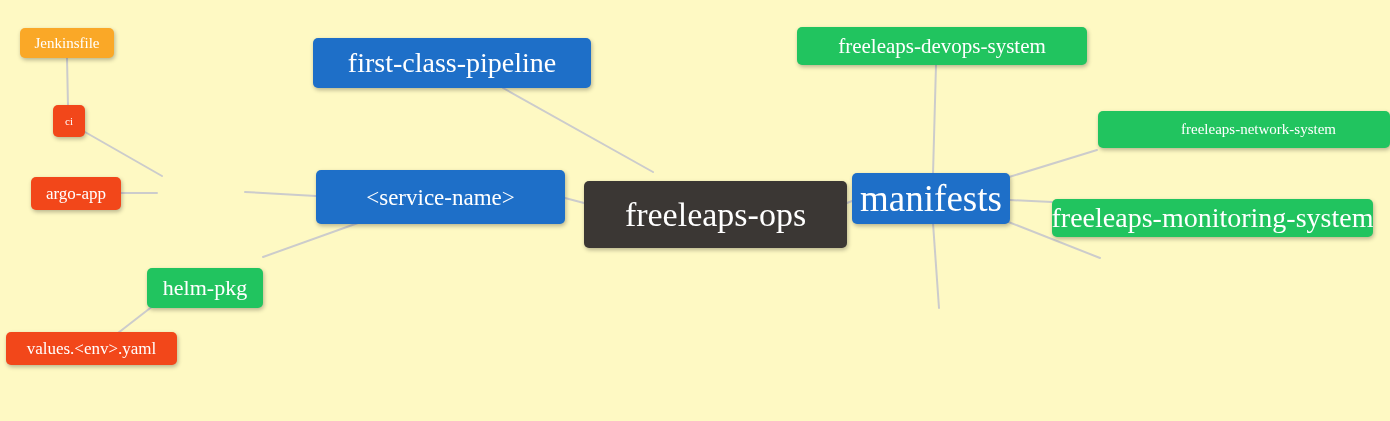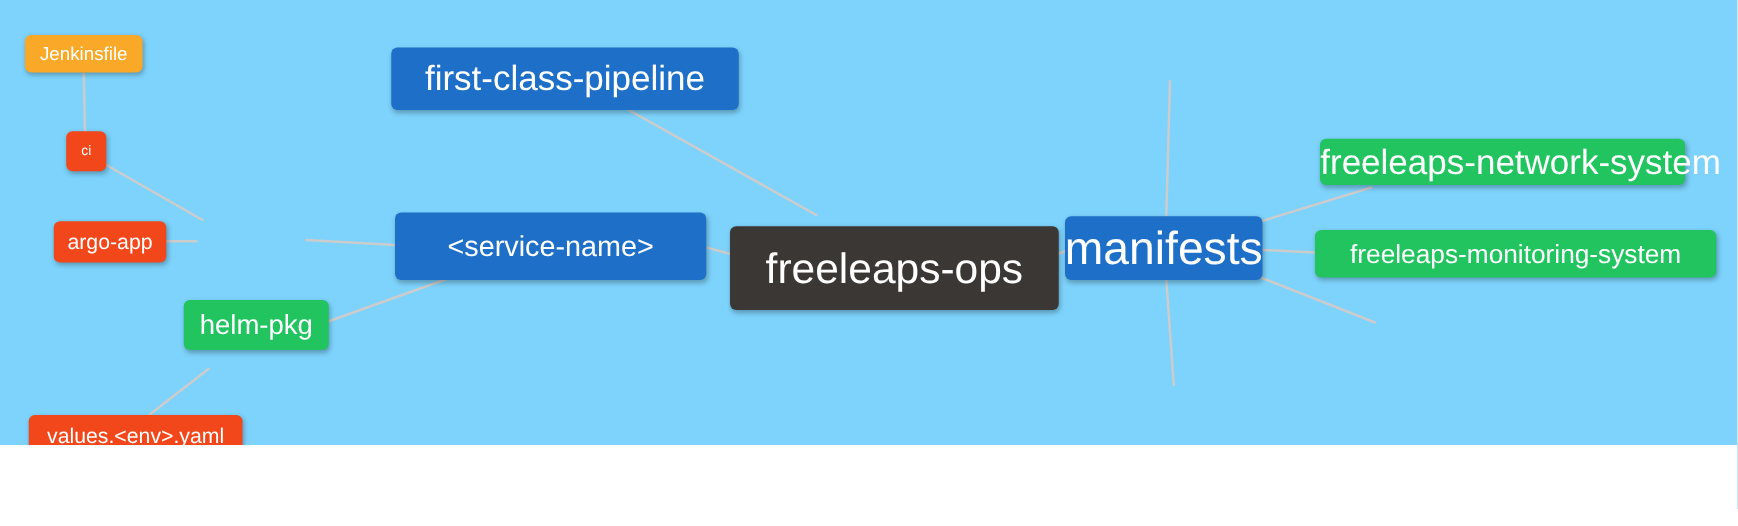--- a/index.html
+++ b/index.html
@@ -4,23 +4,24 @@
 <style>
   html, body {
     margin: 0;
     padding: 0;
     background: #ffffff;
     font-family: "Liberation Sans", sans-serif;
   }
   .canvas {
     position: relative;
     width: 1390px;
-    height: 356px;
-    background: #7dd3fc;
+    height: 421px;
+    background: #fef9c3;
     overflow: hidden;
+    font-family: Liberation Serif, serif;
   }
   svg.edges {
     position: absolute;
     left: 0;
     top: 0;
     width: 1390px;
     height: 421px;
   }
   svg.edges line {
     stroke: #cccccc;
@@ -67,35 +68,36 @@
     <line x1="1009" y1="177" x2="1097" y2="150"></line>
     <line x1="1010" y1="200" x2="1052" y2="202"></line>
     <line x1="1006" y1="221" x2="1100" y2="258"></line>
     <line x1="933" y1="223" x2="939" y2="308"></line>
   </svg>
 
   <div class="node orange" style="left:20px; top:28px; width:94px; height:30px; font-size:15px;">Jenkinsfile</div>
 
   <div class="node red" style="left:53px; top:105px; width:32px; height:32px; font-size:11px;">ci</div>
 
-  <div class="node red" style="left:31px; top:177px; width:90px; height:33px; font-size:17px;margin-left:12px;">argo-app</div>
+  <div class="node red" style="left:31px; top:177px; width:90px; height:33px; font-size:17px;">argo-app</div>
 
 
-  <div class="node green" style="left:147px; top:240px; width:116px; height:40px; font-size:22px;">helm-pkg</div>
+  <div class="node green" style="left:147px; top:268px; width:116px; height:40px; font-size:22px;">helm-pkg</div>
 
-  <div class="node red" style="left:23px; top:332px; width:171px; height:33px; font-size:17px;text-align:right;">values.&lt;env&gt;.yaml</div>
+  <div class="node red" style="left:6px; top:332px; width:171px; height:33px; font-size:17px;text-align:right;">values.&lt;env&gt;.yaml</div>
 
   <div class="node blue" style="left:316px; top:170px; width:249px; height:54px; font-size:23px;">&lt;service-name&gt;</div>
 
   <div class="node blue" style="left:313px; top:38px; width:278px; height:50px; font-size:28px;">first-class-pipeline</div>
 
   <div class="node dark" style="left:584px; top:171px; width:263px; height:67px; font-size:34px;margin-top:10px;">freeleaps-ops</div>
 
   <div class="node blue" style="left:852px; top:173px; width:158px; height:51px; font-size:37px;">manifests</div>
 
+  <div class="node green" style="left:797px; top:27px; width:290px; height:38px; font-size:21px;">freeleaps-devops-system</div>
 
-  <div class="node green" style="left:1056px; top:111px; width:292px; height:37px; font-size:28px;padding-left:29px;">freeleaps-network-system</div>
+  <div class="node green" style="left:1098px; top:111px; width:292px; height:37px; font-size:15px;padding-left:29px;">freeleaps-network-system</div>
 
-  <div class="node green" style="left:1052px; top:184px; width:321px; height:38px; font-size:21px;">freeleaps-monitoring-system</div>
+  <div class="node green" style="left:1052px; top:199px; width:321px; height:38px; font-size:28px;">freeleaps-monitoring-system</div>
 
 
 
 </div>
 
 </body></html>

